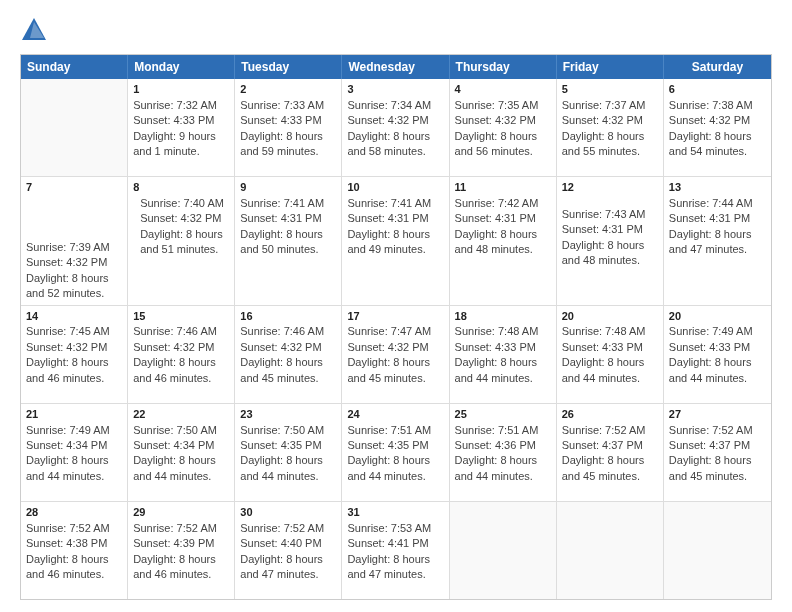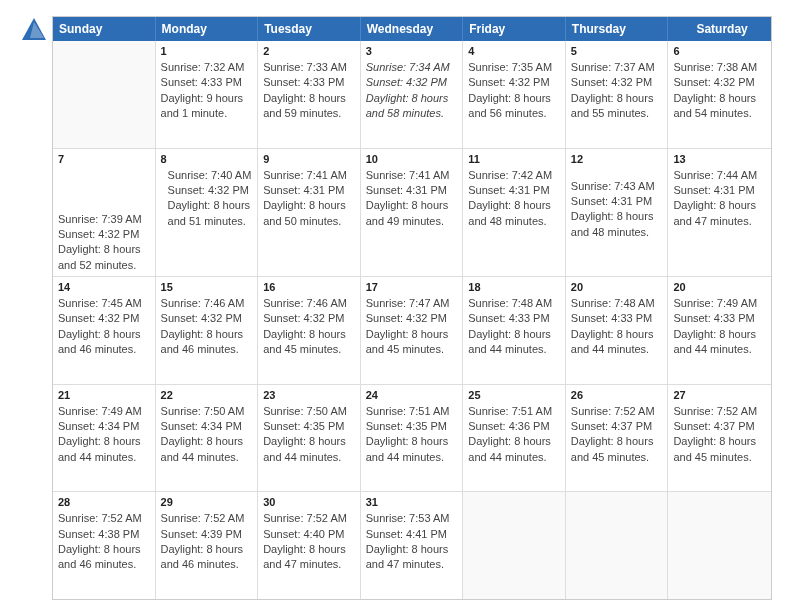--- a/index.html
+++ b/index.html
@@ -8,21 +8,21 @@
       height: 612px;
       font-family: Arial, sans-serif;
       background: #fff;
       overflow: hidden;
     }
     .page {
       width: 792px;
       height: 612px;
       padding: 16px 20px 12px 20px;
       display: flex;
-      flex-direction: row;
+      flex-direction: column;
     }
     .header {
       display: flex;
       align-items: flex-start;
       justify-content: space-between;
       margin-bottom: 10px;
     }
     .logo {
       display: flex;
       align-items: center;
@@ -129,42 +129,42 @@
       <div class="location"></div>
     </div>
   </div>
 
   <div class="calendar">
     <div class="cal-header" id="cal-header">
         <div class="cal-header-cell">Sunday</div>
         <div class="cal-header-cell">Monday</div>
         <div class="cal-header-cell">Tuesday</div>
         <div class="cal-header-cell">Wednesday</div>
+        <div class="cal-header-cell">Thursday</div>
         <div class="cal-header-cell">Friday</div>
-        <div class="cal-header-cell">Thursday</div>
         <div class="cal-header-cell">Saturday</div>
       </div>
     <div class="cal-body" id="cal-body">
         <div class="cal-row">
           <div class="cal-cell empty"></div>
           <div class="cal-cell">
             <span class="day-num">1</span>
             <div class="cell-info" style="white-space: pre-line;">Sunrise: 7:32 AM
 Sunset: 4:33 PM
 Daylight: 9 hours and 1 minute.</div>
           </div>
           <div class="cal-cell">
             <span class="day-num">2</span>
             <div class="cell-info" style="white-space: pre-line;">Sunrise: 7:33 AM
 Sunset: 4:33 PM
 Daylight: 8 hours and 59 minutes.</div>
           </div>
           <div class="cal-cell">
             <span class="day-num">3</span>
-            <div class="cell-info" style="white-space: pre-line; font-style: italic;">Sunrise: 7:34 AM
+            <div class="cell-info" style="white-space: pre-line;">Sunrise: 7:34 AM
 Sunset: 4:32 PM
 Daylight: 8 hours and 58 minutes.</div>
           </div>
           <div class="cal-cell">
             <span class="day-num">4</span>
             <div class="cell-info" style="white-space: pre-line;">Sunrise: 7:35 AM
 Sunset: 4:32 PM
 Daylight: 8 hours and 56 minutes.</div>
           </div>
           <div class="cal-cell">

